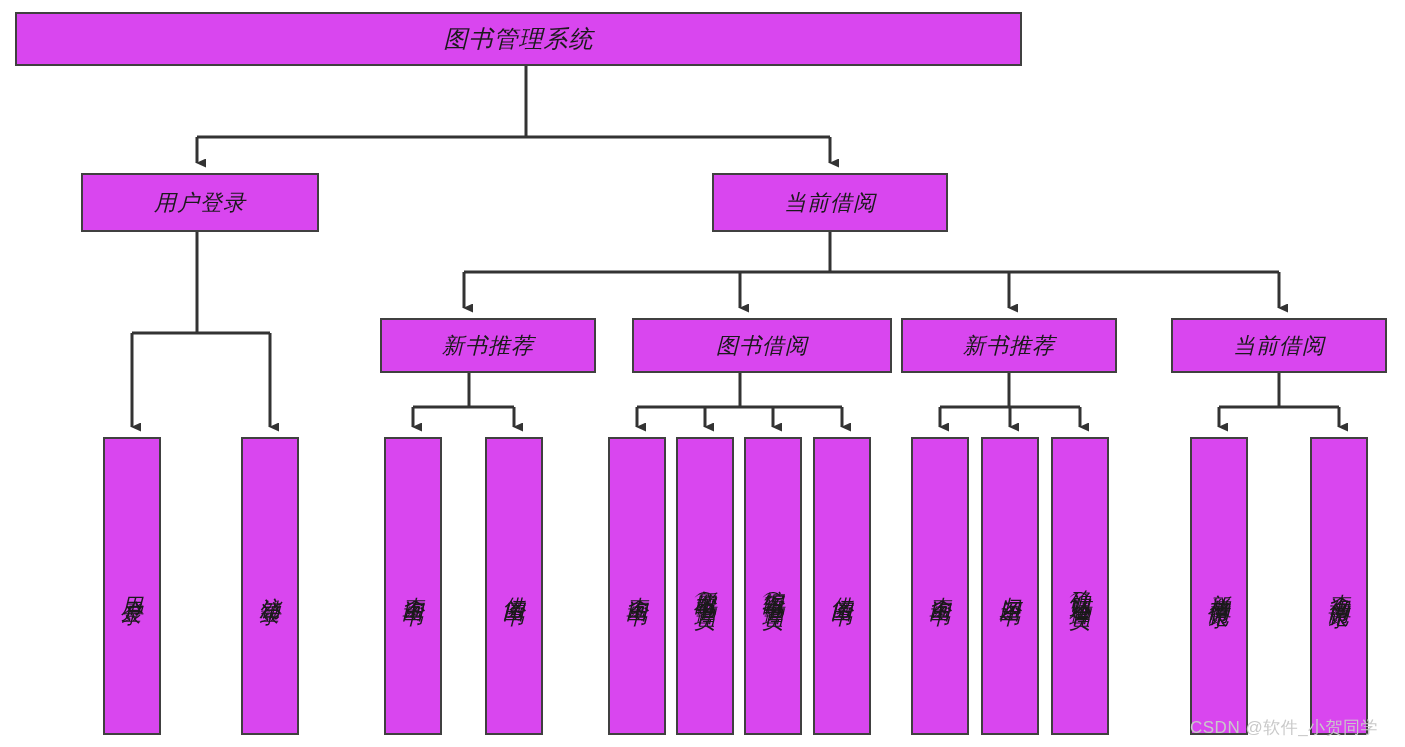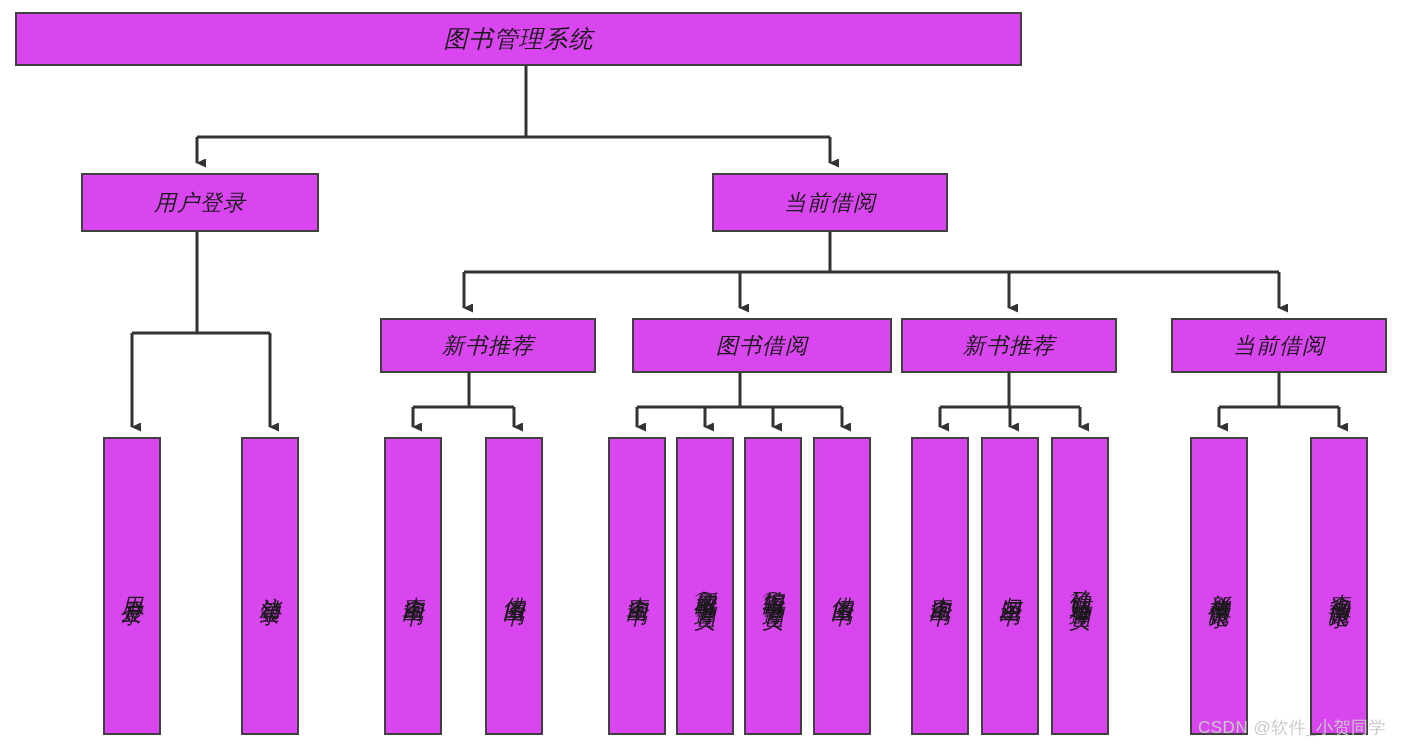--- a/index.html
+++ b/index.html
@@ -66,21 +66,20 @@
     pointer-events: none;
   }
   #watermark {
     position: absolute;
     left: 1190px;
     top: 716px;
     font-size: 17px;
     color: #c9c9c9;
     white-space: nowrap;
     letter-spacing: 0.5px;
-    padding-left: 8px;
   }
 </style>
 </head>
 <body>
 
 <div id="canvas">
 
   <svg id="wires" viewBox="0 0 1405 747" width="1405" height="747" xmlns="http://www.w3.org/2000/svg">
     <defs>
       <marker id="arrowhead" markerWidth="9" markerHeight="10" refX="4.5" refY="9" orient="auto" markerUnits="userSpaceOnUse">

